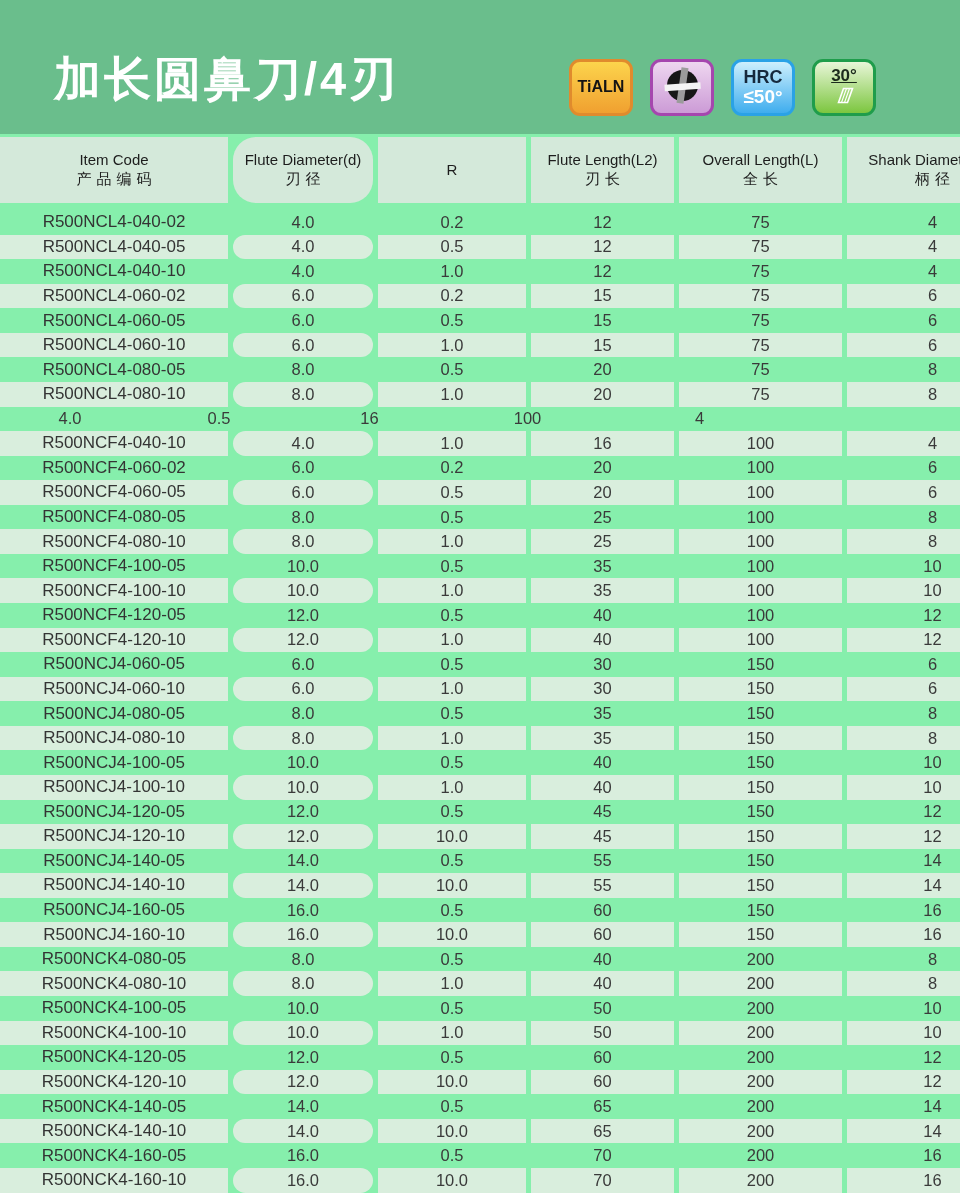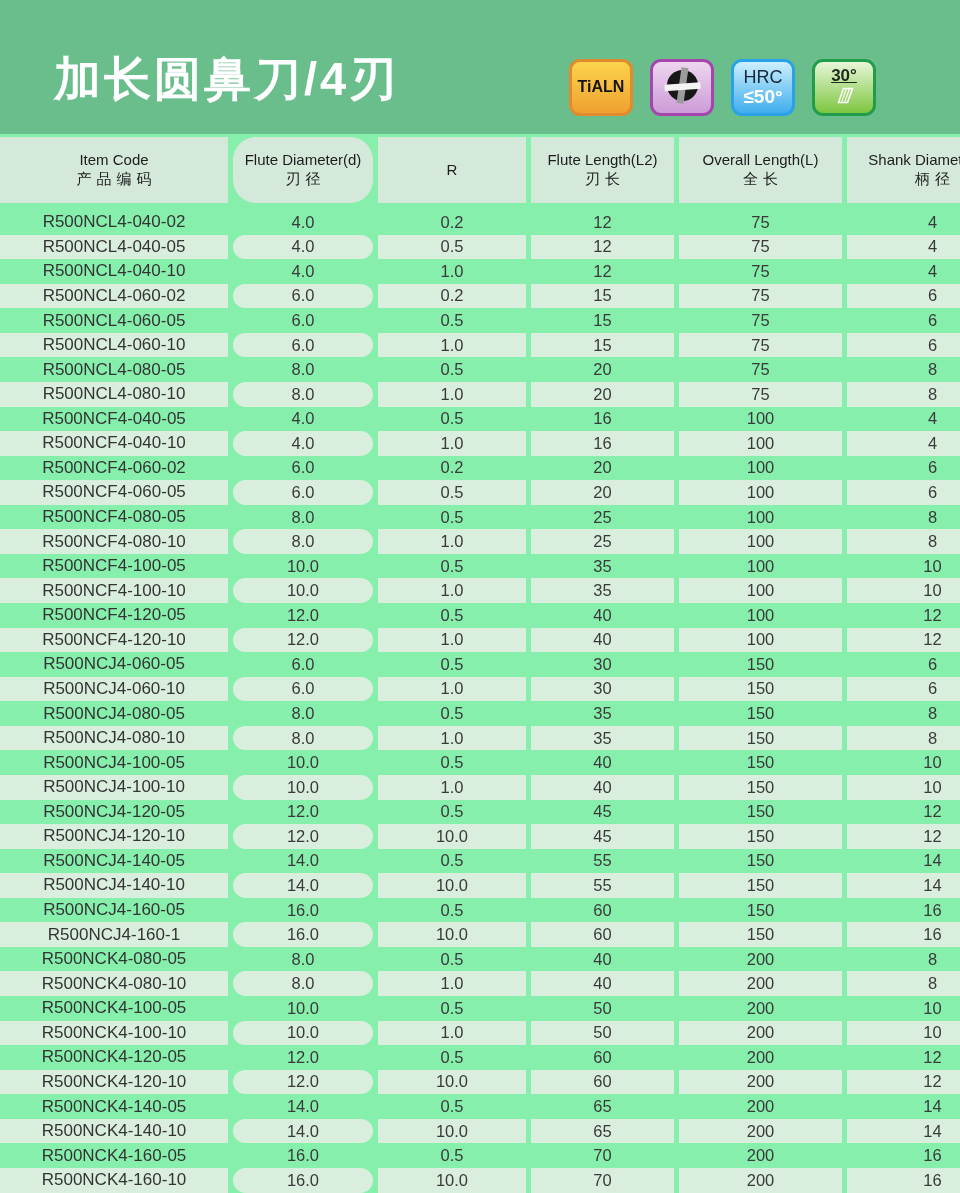--- a/index.html
+++ b/index.html
@@ -18,21 +18,21 @@
   .badges{position:absolute;right:84px;top:59px;display:flex;gap:17px;padding-left:42px;}
   .badge{
     width:64px;height:57px;border-radius:11px;box-sizing:border-box;
     display:flex;flex-direction:column;align-items:center;justify-content:center;
     line-height:1.05;
   }
   .badge-tialn{border:3px solid #e08b2d;background:linear-gradient(#fcd44c,#f0a030);}
   .badge-tialn .lbl{font-size:16px;font-weight:bold;color:#141414;letter-spacing:0px;}
   .badge-flutes{border:3px solid #a546ae;background:linear-gradient(#eed6f0,#cc9bd6);}
   .badge-hrc{border:3px solid #2aa2e6;background:linear-gradient(#cdeffd,#3fadee);}
-  .badge-hrc .top{font-size:18px;font-weight:normal;color:#16293d;}
+  .badge-hrc .top{font-size:18px;font-weight:bold;color:#16293d;}
   .badge-hrc .bottom{font-size:19px;font-weight:bold;color:#ffffff;}
   .badge-helix{border:3px solid #1f9d4b;background:linear-gradient(#e8f6d8,#7cc63f);}
   .badge-helix .lbl{font-size:17px;font-weight:bold;color:#1c2b1c;text-decoration:underline;}
   
   .thead{display:flex;gap:5px;height:66px;margin-top:3px;}
   .hcell{
     background:#d4e9da;box-sizing:border-box;
     display:flex;flex-direction:column;align-items:center;justify-content:center;
     color:#1d1d1d;text-align:center;
   }
@@ -184,21 +184,20 @@
       </div>
       <div class="trow alt">
         <div class="cell w0">R500NCL4-080-10</div>
         <div class="cell w1">8.0</div>
         <div class="cell w2">1.0</div>
         <div class="cell w3">20</div>
         <div class="cell w4">75</div>
         <div class="cell w5">8</div>
       </div>
       <div class="trow">
-        <div class="cell w0">R500NCF4-040-05</div>
         <div class="cell w1">4.0</div>
         <div class="cell w2">0.5</div>
         <div class="cell w3">16</div>
         <div class="cell w4">100</div>
         <div class="cell w5">4</div>
       </div>
       <div class="trow alt">
         <div class="cell w0">R500NCF4-040-10</div>
         <div class="cell w1">4.0</div>
         <div class="cell w2">1.0</div>
@@ -352,21 +351,21 @@
       </div>
       <div class="trow">
         <div class="cell w0">R500NCJ4-160-05</div>
         <div class="cell w1">16.0</div>
         <div class="cell w2">0.5</div>
         <div class="cell w3">60</div>
         <div class="cell w4">150</div>
         <div class="cell w5">16</div>
       </div>
       <div class="trow alt">
-        <div class="cell w0">R500NCJ4-160-1</div>
+        <div class="cell w0">R500NCJ4-160-10</div>
         <div class="cell w1">16.0</div>
         <div class="cell w2">10.0</div>
         <div class="cell w3">60</div>
         <div class="cell w4">150</div>
         <div class="cell w5">16</div>
       </div>
       <div class="trow">
         <div class="cell w0">R500NCK4-080-05</div>
         <div class="cell w1">8.0</div>
         <div class="cell w2">0.5</div>

